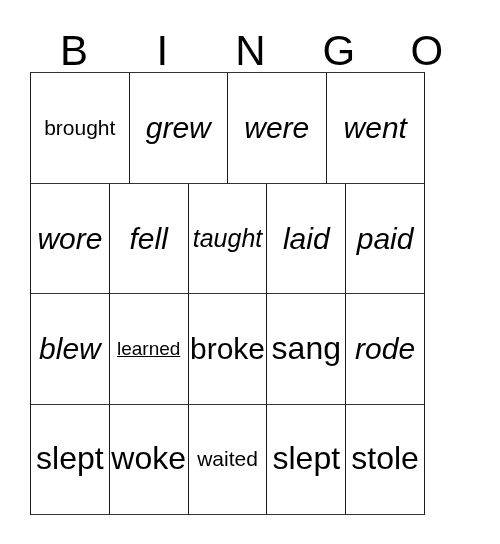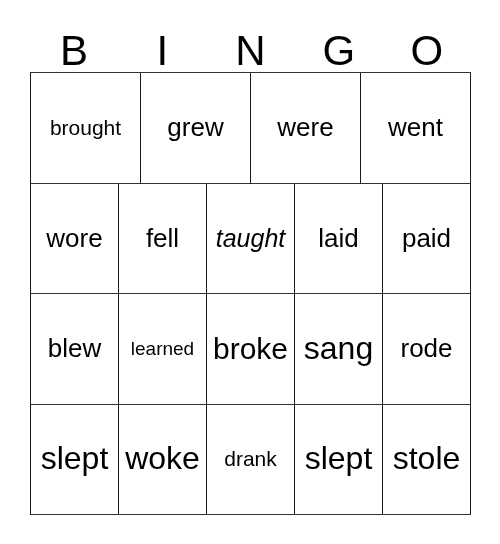--- a/index.html
+++ b/index.html
@@ -47,21 +47,21 @@
     line-height: 1;
     color: #000000;
     display: block;
   }
 
   
   #bingo-grid {
     position: absolute;
     left: 30px;
     top: 72px;
-    width: 441px;
+    width: 395px;
     height: 443px;
     border-top: 1.5px solid #333333;
     border-left: 1.5px solid #1a1a1a;
     box-sizing: border-box;
     display: flex;
     flex-direction: column;
     background: #ffffff;
   }
   .grid-row {
     flex: 1 1 0;
@@ -84,26 +84,26 @@
   .cell-text {
     display: block;
     line-height: 1.05;
     color: #000000;
     white-space: nowrap;
     font-weight: 400;
     text-align: center;
   }
 
   
-  .sz-xl { font-size: 26px; }
+  .sz-xl { font-size: 30px; font-style: italic; }
   .sz-lg { font-size: 32px; }
   .sz-md { font-size: 30px; }
   .sz-sm { font-size: 25px; font-style: italic; }
   .sz-xs { font-size: 21px; }
-  .sz-xxs { font-size: 19px; }
+  .sz-xxs { font-size: 19px; text-decoration: underline; }
 </style>
 </head>
 <body>
 
 <div id="bingo-card">
 
   <div id="bingo-header">
     <div class="header-cell">
       <span class="header-letter">B</span>
     </div>
@@ -176,21 +176,21 @@
     </div>
 
     <div class="grid-row">
       <div class="grid-cell">
         <span class="cell-text sz-lg">slept</span>
       </div>
       <div class="grid-cell">
         <span class="cell-text sz-lg">woke</span>
       </div>
       <div class="grid-cell">
-        <span class="cell-text sz-xs">drank</span>
+        <span class="cell-text sz-xs">waited</span>
       </div>
       <div class="grid-cell">
         <span class="cell-text sz-lg">slept</span>
       </div>
       <div class="grid-cell">
         <span class="cell-text sz-lg">stole</span>
       </div>
     </div>
 
   </div>

